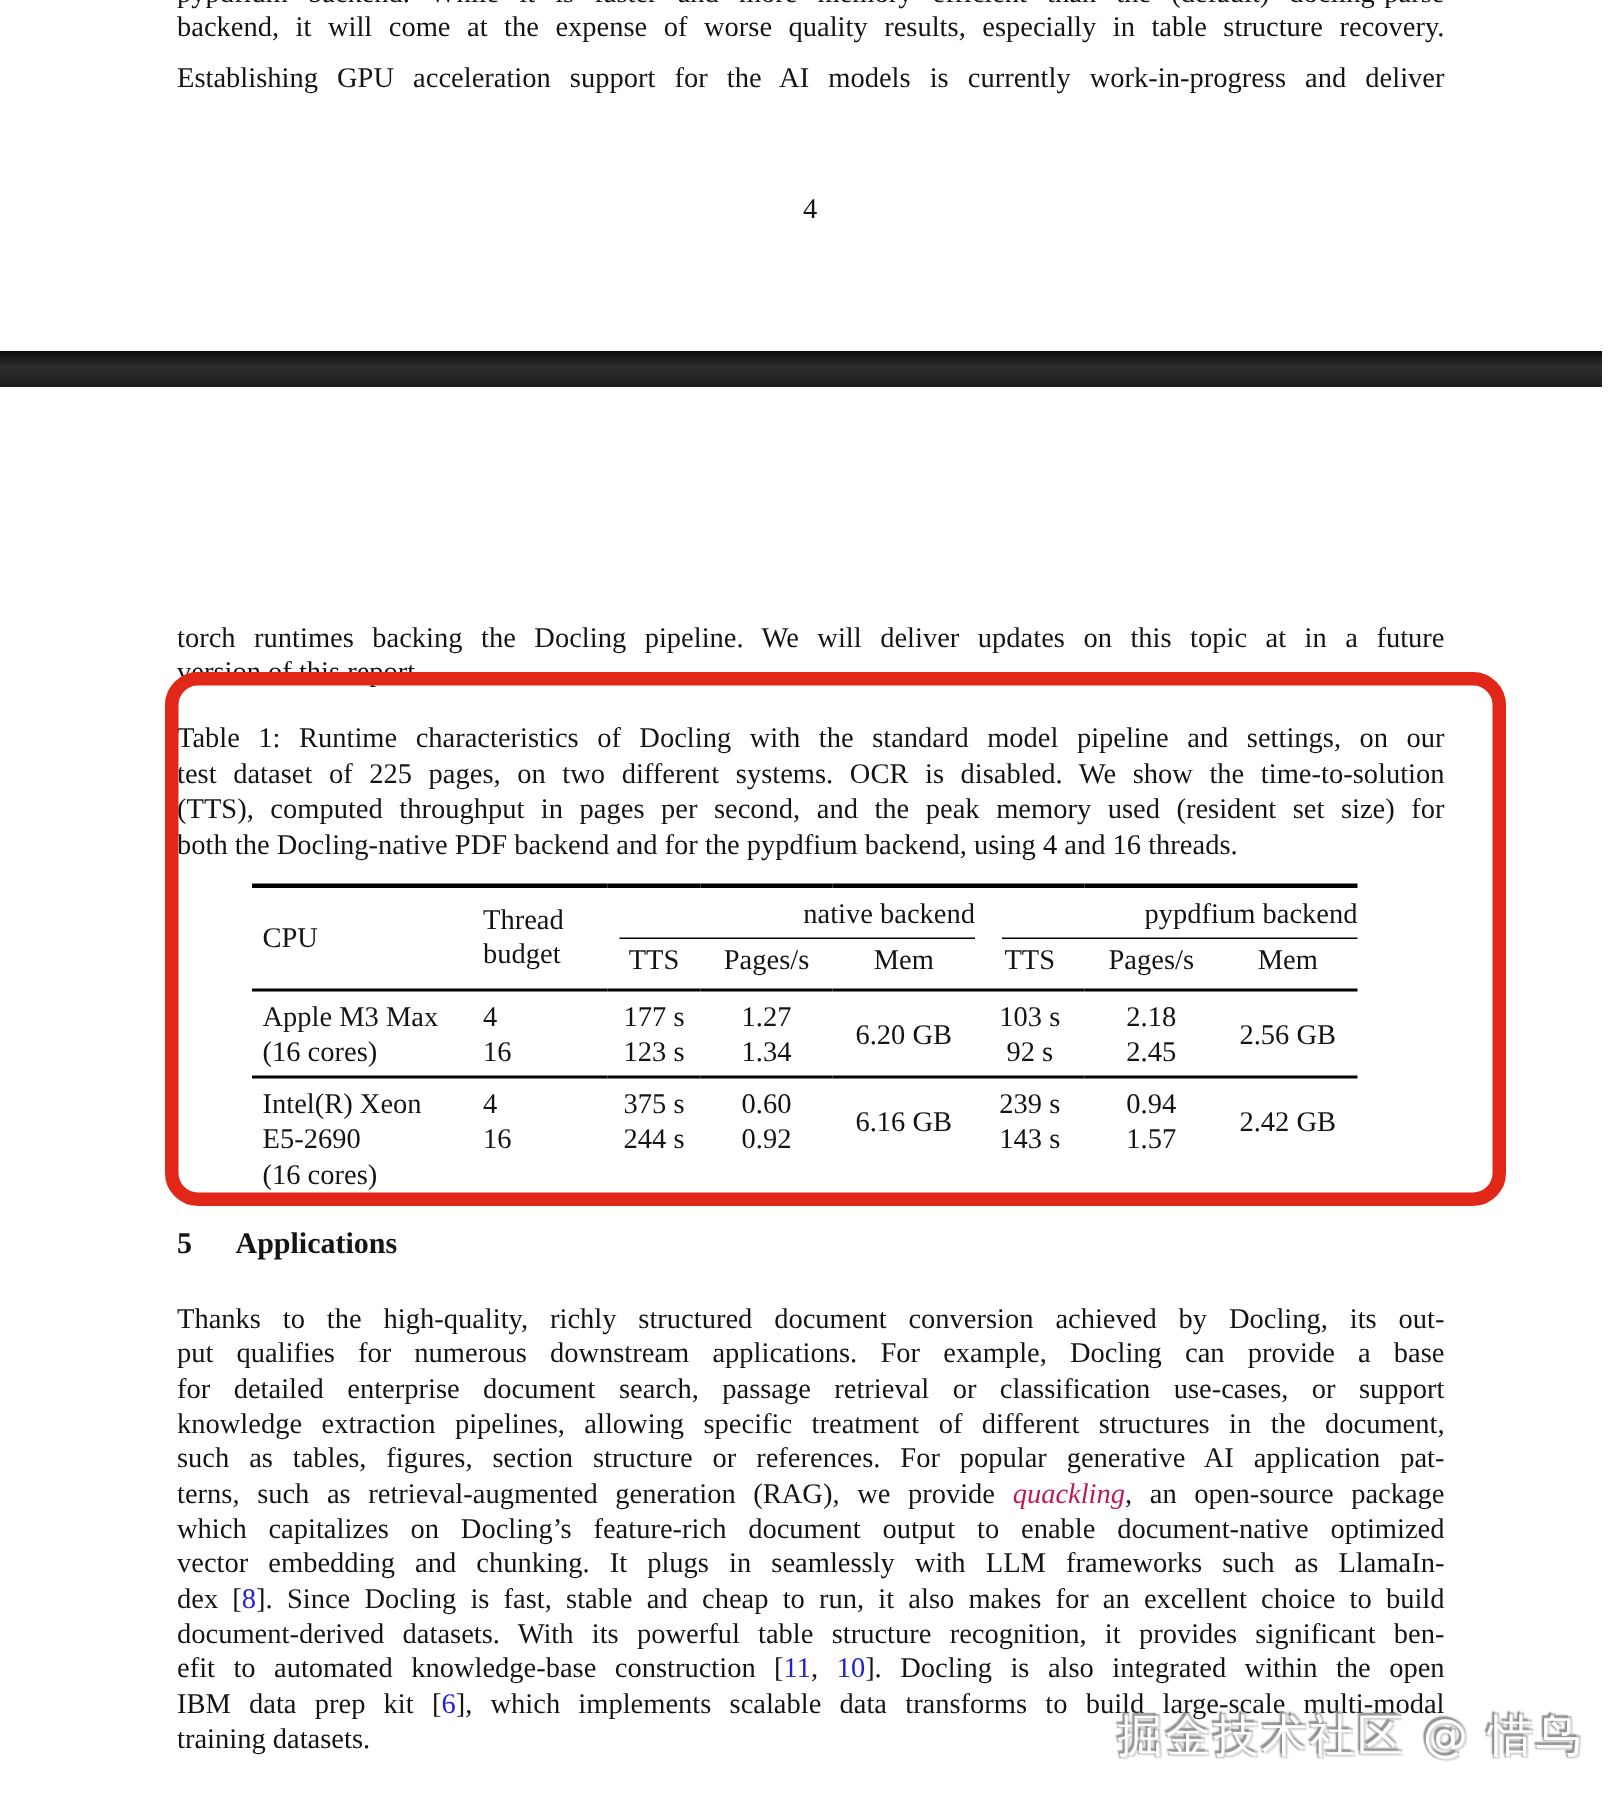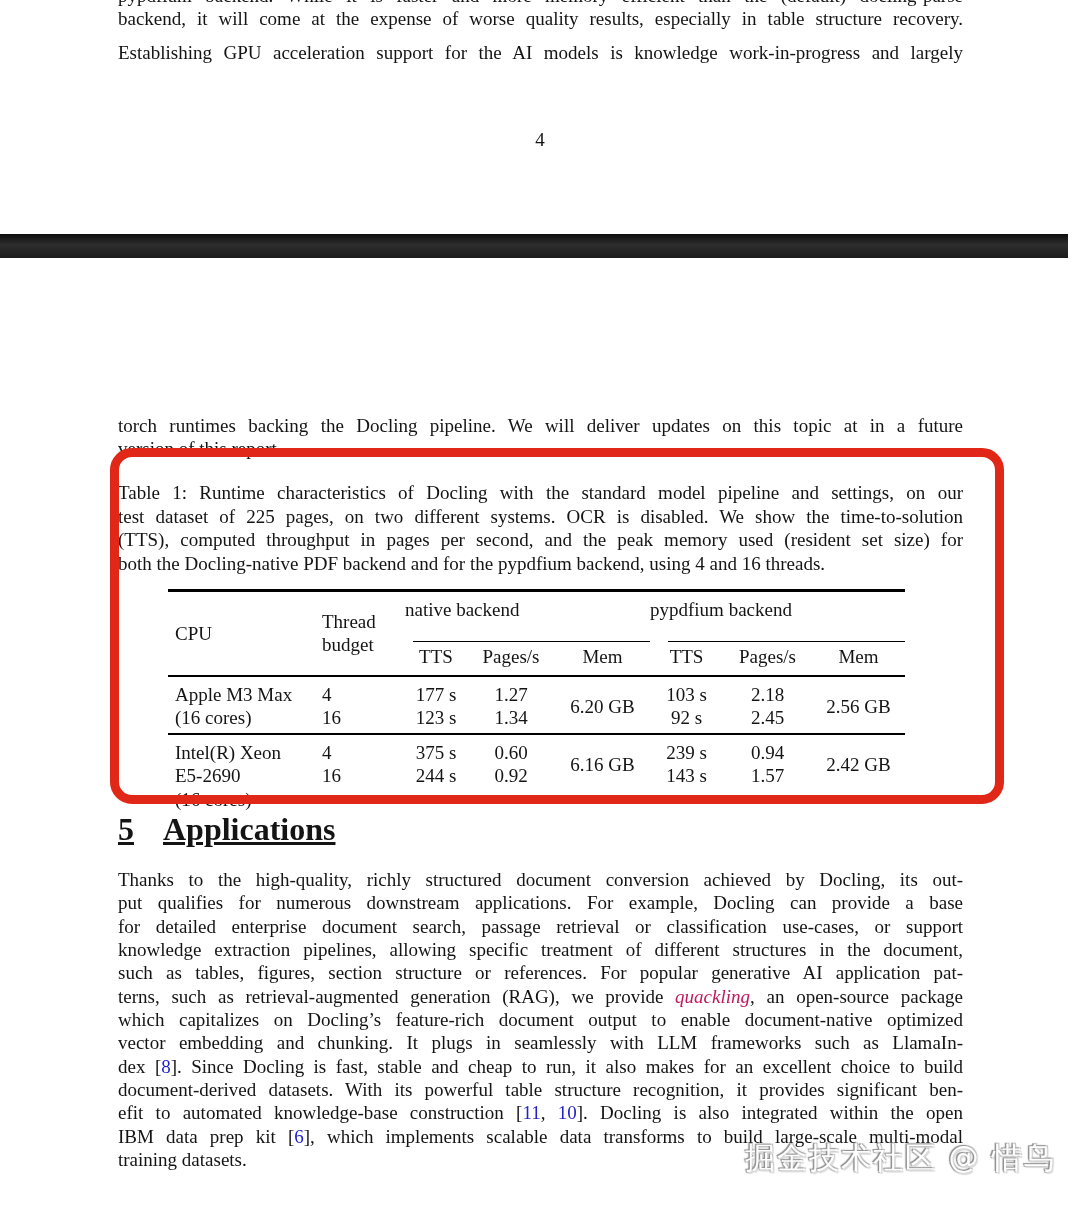--- a/index.html
+++ b/index.html
@@ -59,37 +59,37 @@
     line-height: 23.4px;
   }
   .rtable th, .rtable td {
     font-weight: normal;
     padding: 0;
     margin: 0;
   }
   .rtable thead th { vertical-align: middle; }
   th.cpu-h  { text-align: left; padding-left: 7px; border-bottom: 2px solid #000; }
   th.thread-h { text-align: left; padding-left: 2px; border-bottom: 2px solid #000; }
-  th.group { position: relative; text-align: left; padding: 6px 0 21px 0; }
+  th.group { position: relative; text-align: right; padding: 6px 0 5px 0; }
   th.group::after {
     content: ""; position: absolute; bottom: 0; height: 1.5px; background: #000;
   }
   th.group-native::after { left: 8px;  right: 0; }
   th.group-pyp::after    { left: 18px; right: 0; }
   tr.subhead th { text-align: center; padding: 3px 0 6px 0; border-bottom: 2px solid #000; }
 
   .rtable tbody td { vertical-align: top; padding-top: 6px; padding-bottom: 3px; }
   .rtable tbody tr.divider td { border-bottom: 2px solid #000; }
   td.cpu { text-align: left; padding-left: 7px; margin-left: 24px; }
   td.thread { text-align: left; padding-left: 2px; }
   td.num { text-align: center; }
   .memwrap { height: 47px; display: flex; align-items: center; justify-content: center; }
 
   
-  .sec-head { top: 815px; left: 118px; font-size: 32px; font-weight: bold; line-height: 28px; text-decoration: underline; }
+  .sec-head { top: 815px; left: 118px; font-size: 20px; font-weight: bold; line-height: 28px; }
   .sec-num { margin-right: 29px; }
 
   .apps { top: 868px; left: 118px; width: 845px; line-height: 23.35px; }
 
   .cite  { color: #2222cc; }
   .qlink { color: #be185d; font-style: italic; }
 
   .watermark {
     top: 1146px; right: 24px;
     font-family: "DejaVu Sans", "Liberation Sans", sans-serif;
@@ -106,21 +106,21 @@
 </style>
 </head>
 <body>
 
 <div id="page">
 
   <div class="abs top-clip jline">pypdfium backend. While it is faster and more memory efficient than the (default) docling-parse</div>
   <div class="abs line-backend jline">backend, it will come at the expense of worse quality results, especially in table structure recovery.</div>
 
   <div class="abs gpu-para">
-    <div class="jline">Establishing GPU acceleration support for the AI models is knowledge work-in-progress and largely</div>
+    <div class="jline">Establishing GPU acceleration support for the AI models is currently work-in-progress and deliver</div>
   </div>
 
   <div class="abs page-num">4</div>
 
   <div class="abs sep-bar"></div>
 
   <div class="abs continuation">
     <div class="jline">torch runtimes backing the Docling pipeline.  We will deliver updates on this topic at in a future</div>
     <div class="jline nolast">version of this report.</div>
   </div>

